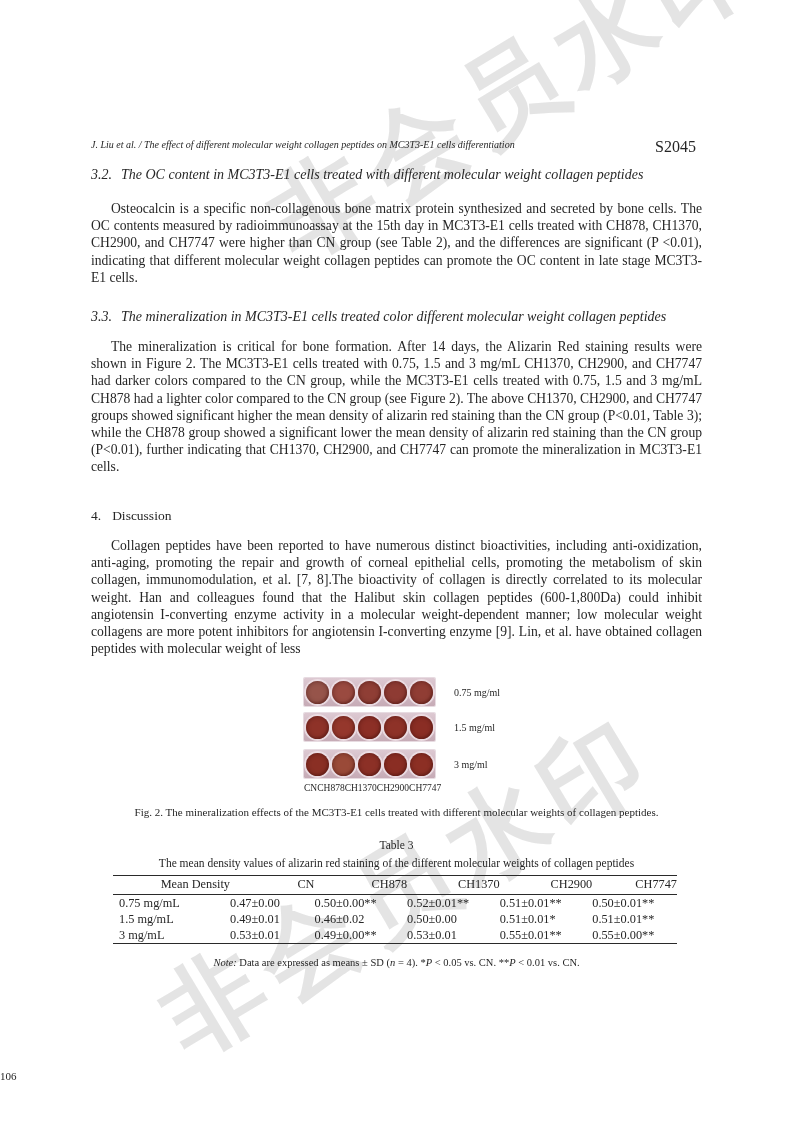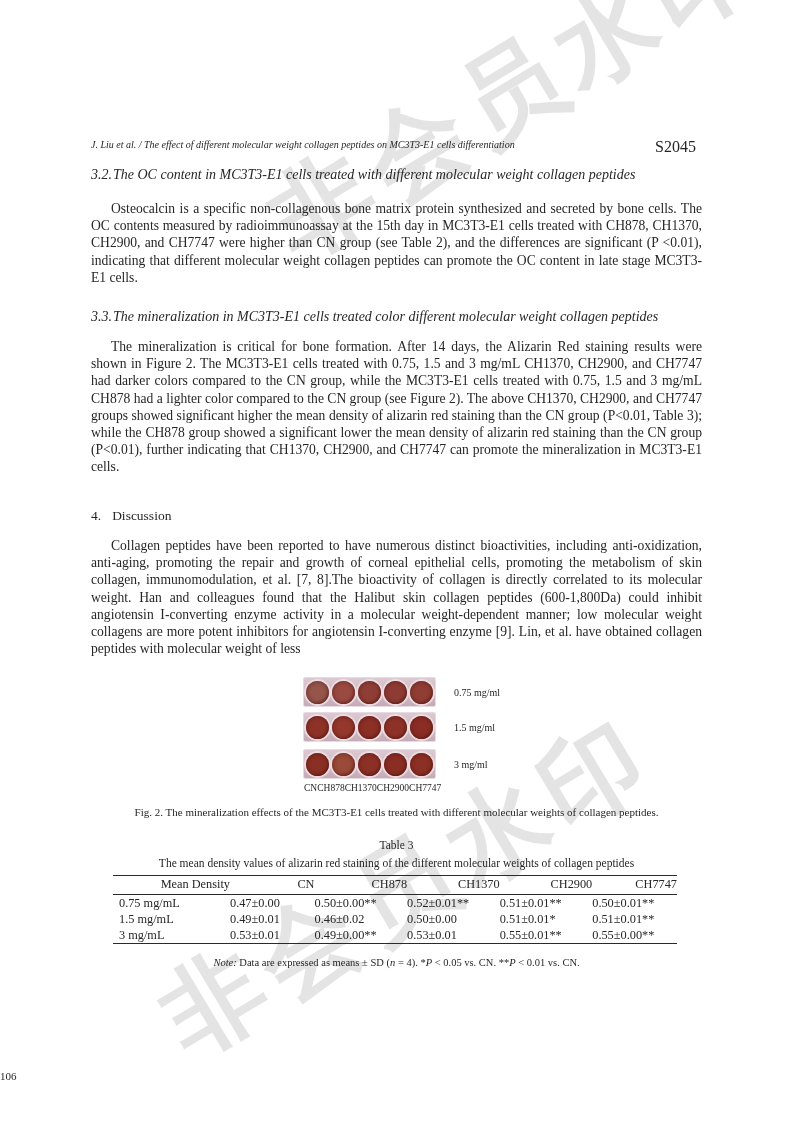--- a/index.html
+++ b/index.html
@@ -14,21 +14,21 @@
     font-family:"DejaVu Sans", sans-serif; font-weight:bold;
     white-space:nowrap; pointer-events:none; opacity:.95;
   }
   .wm-top{ left:280px; top:165px; transform:rotate(-31deg); transform-origin:left center; }
   .wm-bottom{ left:172px; top:962px; transform:rotate(-31deg); transform-origin:left center; }
   
   .abs{ position:absolute; z-index:1; }
   .running-head{ left:91px; top:139px; width:611px; text-align:left; font-size:10px; font-style:italic; }
   .rh-id{ position:absolute; right:6px; top:-1px; font-style:normal; font-size:16px; }
   .sec-head{ left:91px; top:0; width:611px; font-size:14px; font-style:italic; }
-  .sec-head .num{ margin-right:1px; }
+  .sec-head .num{ margin-right:9px; }
   #h32{ top:167px; }
   #h33{ top:309px; }
   #h4{ top:508px; font-style:normal; font-weight:normal; font-size:13.5px; }
   #h4 .num{ margin-right:11px; }
   .body-par{
     left:91px; width:611px; margin:0; font-size:13.6px; line-height:17.2px;
     text-align:justify; text-indent:20px;
   }
   #p32{ top:200px; }
   #p33{ top:338px; }

